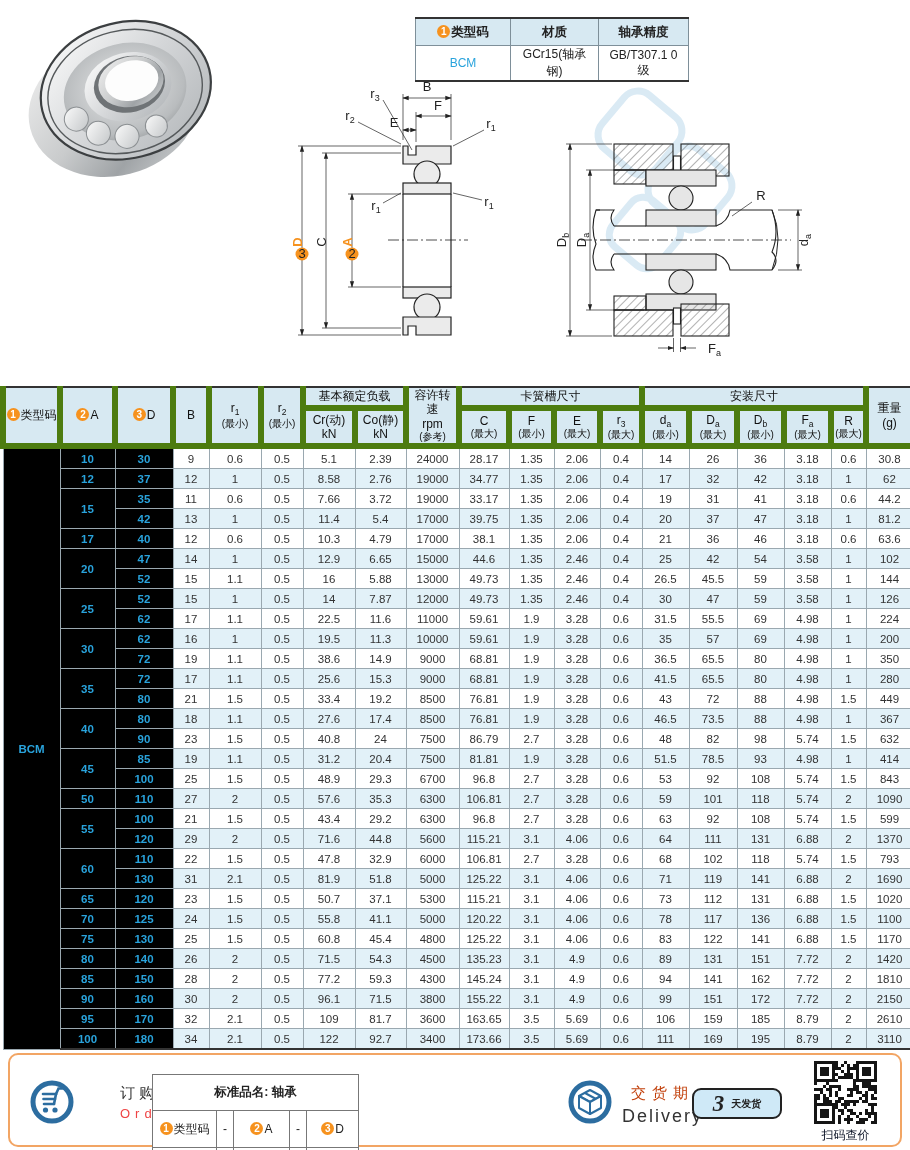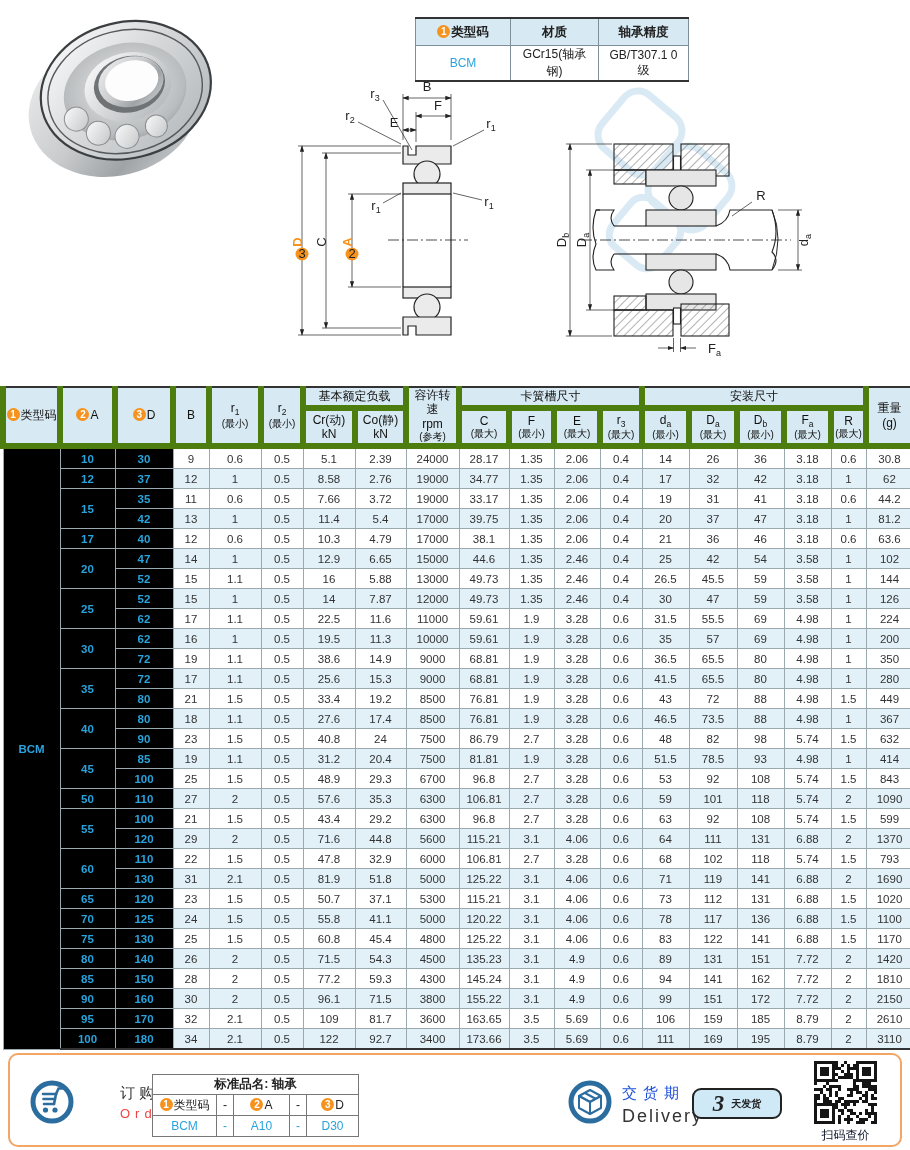--- a/index.html
+++ b/index.html
@@ -49,26 +49,26 @@
   .spec sub,.sub-s{font-size:8.5px;}
 
   
   .bottom-frame{position:absolute;left:8px;top:1053px;width:890px;height:90px;
                 border:2px solid #f2a564;border-radius:10px;z-index:2;background:transparent;}
   .icon-circ{position:absolute;z-index:3;}
   .order-label{position:absolute;left:84px;top:1084px;z-index:3;margin-left:36px;}
   .order-label .cn{font-size:15px;letter-spacing:4px;color:#333;}
   .order-label .en{font-size:13px;letter-spacing:5px;color:#ef4444;margin-top:3px;}
   .deliv-label{position:absolute;left:622px;top:1084px;z-index:3;}
-  .deliv-label .cn{font-size:15px;letter-spacing:6px;color:#1d4ed8;}
+  .deliv-label .cn{font-size:15px;letter-spacing:6px;color:#c2410c;text-align:center;}
   .deliv-label .en{font-size:18px;letter-spacing:2px;color:#333;margin-top:3px;}
 
   .order-table{position:absolute;left:152px;top:1074px;border-collapse:collapse;
                table-layout:fixed;z-index:3;background:#fff;}
-  .order-table th,.order-table td{border:1px solid #777;text-align:center;padding:0 2px;}
+  .order-table th,.order-table td{border:1px solid #777;text-align:center;padding:8px 2px;}
   .order-table .title{font-size:12.5px;font-weight:bold;height:19px;}
   .order-table th{font-size:12px;font-weight:normal;height:20px;}
   .order-table td{font-size:12px;height:20px;}
 
   .delivery-btn{position:absolute;left:692px;top:1088px;width:86px;height:27px;
                 background:#cfe9f7;border:2px solid #222;border-radius:9px;z-index:3;
                 display:flex;align-items:center;justify-content:center;gap:7px;}
   .delivery-btn .num{font-family:"Liberation Serif","DejaVu Serif",serif;font-style:italic;
                      font-weight:bold;font-size:23px;line-height:1;}
   .delivery-btn .suffix{font-size:10px;font-weight:bold;}

